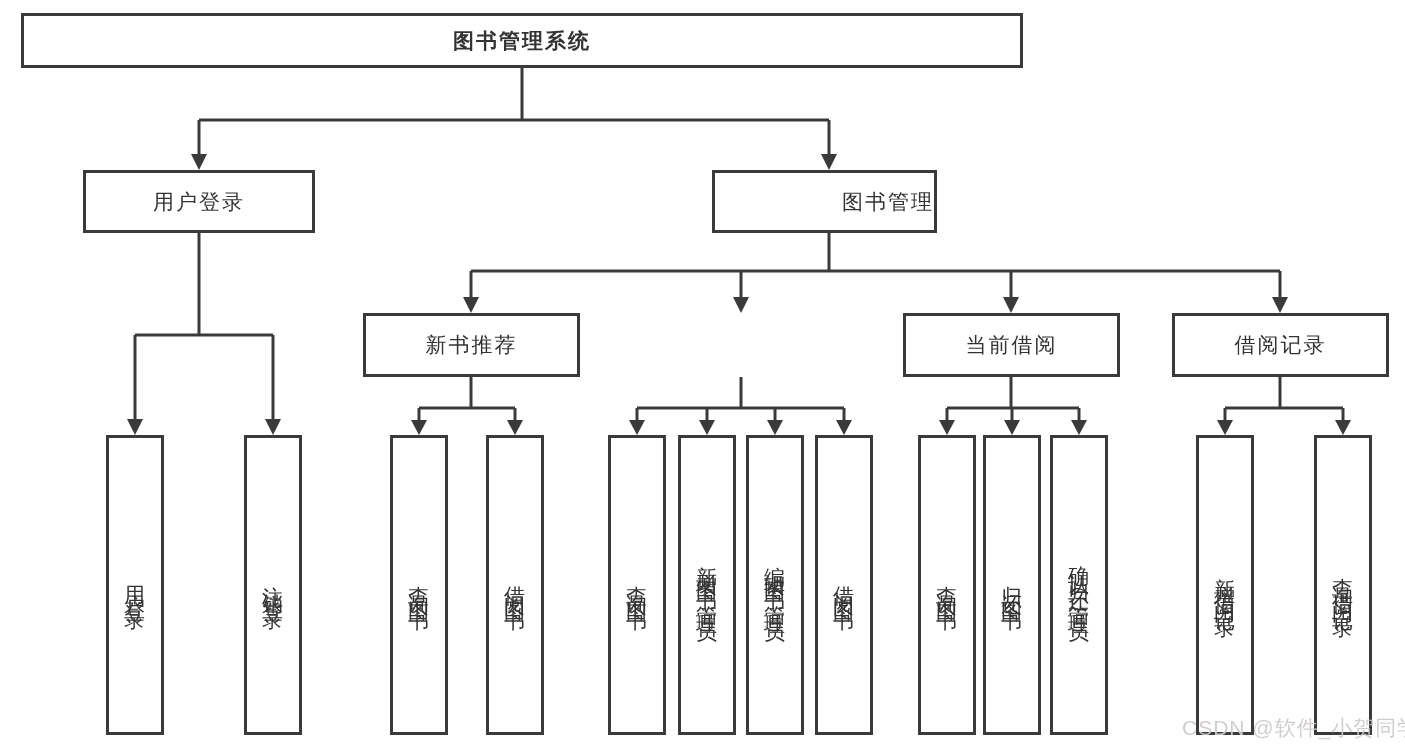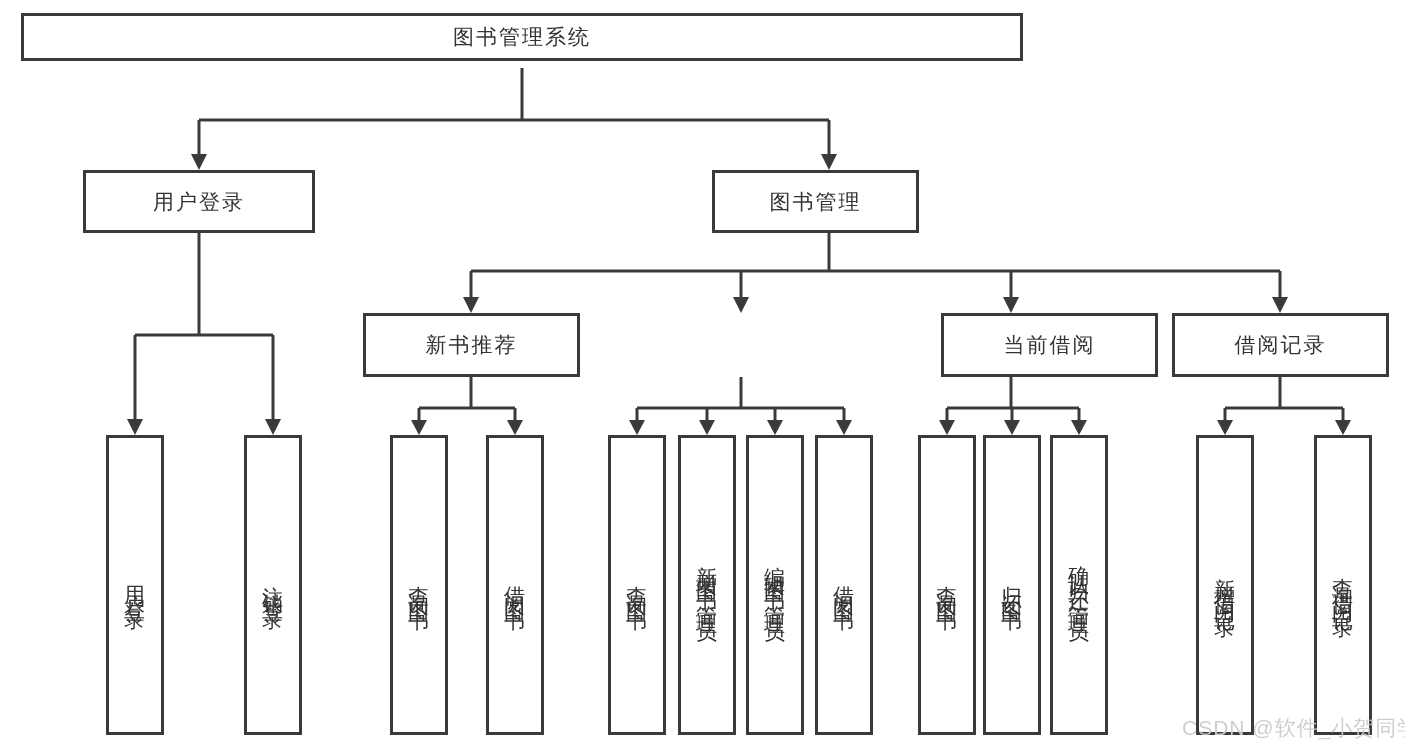--- a/index.html
+++ b/index.html
@@ -31,27 +31,27 @@
   .node.h { font-size: 21px; letter-spacing: 2px; }
   .node.leaf { width: 58px; height: 300px; top: 435px; }
   .node.leaf span {
     writing-mode: vertical-rl;
     text-orientation: mixed;
     font-size: 21px;
     letter-spacing: 8px;
     line-height: 1;
     white-space: nowrap;
   }
-  .root-box   { left: 21px;  top: 13px;  width: 1002px; height: 48px; }
+  .root-box   { left: 21px;  top: 13px;  width: 1002px; height: 55px; font-weight: bold; }
   .lvl2-a     { left: 83px;  top: 170px; width: 232px;  height: 63px; }
-  .lvl2-b     { left: 712px; top: 170px; width: 207px;  height: 63px; }
+  .lvl2-b     { left: 712px; top: 170px; width: 225px;  height: 63px; justify-content: flex-end; }
   .lvl3       { top: 313px; width: 217px; height: 64px; }
   .sec-0 { left: 363px; }
   .sec-1 { left: 633px; }
-  .sec-2 { left: 903px; margin-left: 38px; }
+  .sec-2 { left: 903px; }
   .sec-3 { left: 1172px; }
   .leaf-0  { left: 106px; }
   .leaf-1  { left: 244px; }
   .leaf-2  { left: 390px; }
   .leaf-3  { left: 486px; }
   .leaf-4  { left: 608px; }
   .leaf-5  { left: 678px; }
   .leaf-6  { left: 746px; }
   .leaf-7  { left: 815px; }
   .leaf-8  { left: 918px; }

